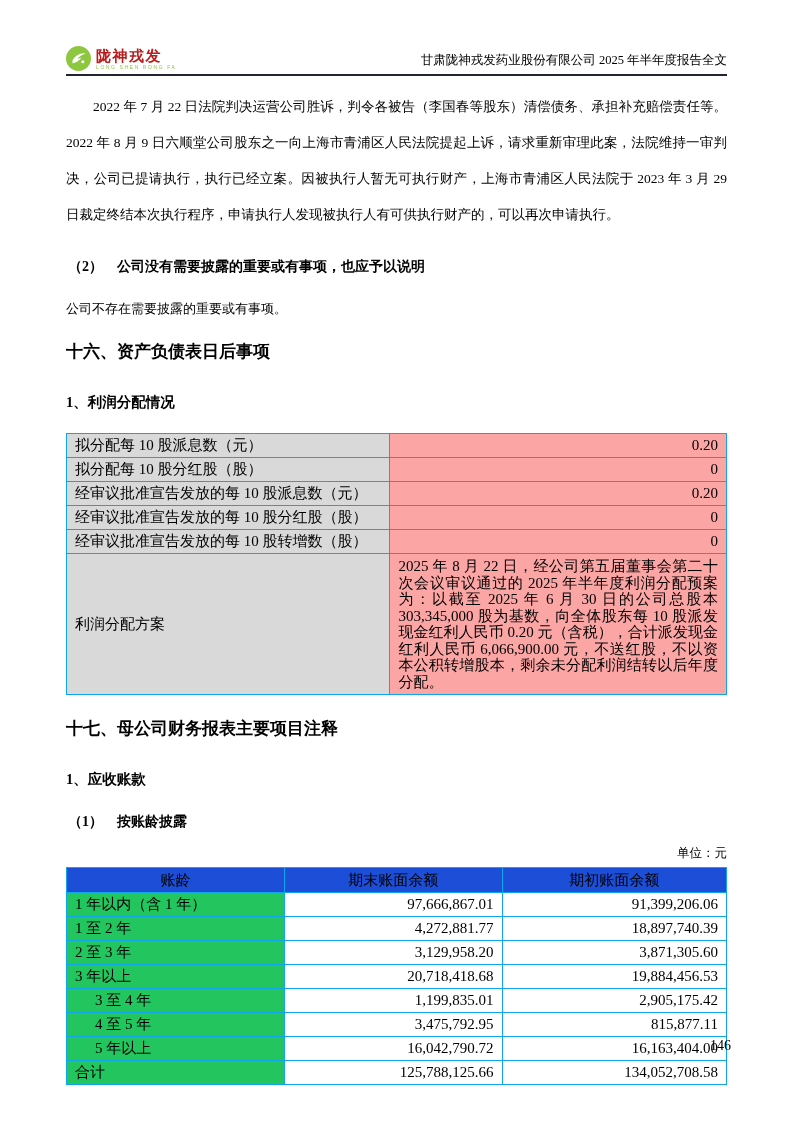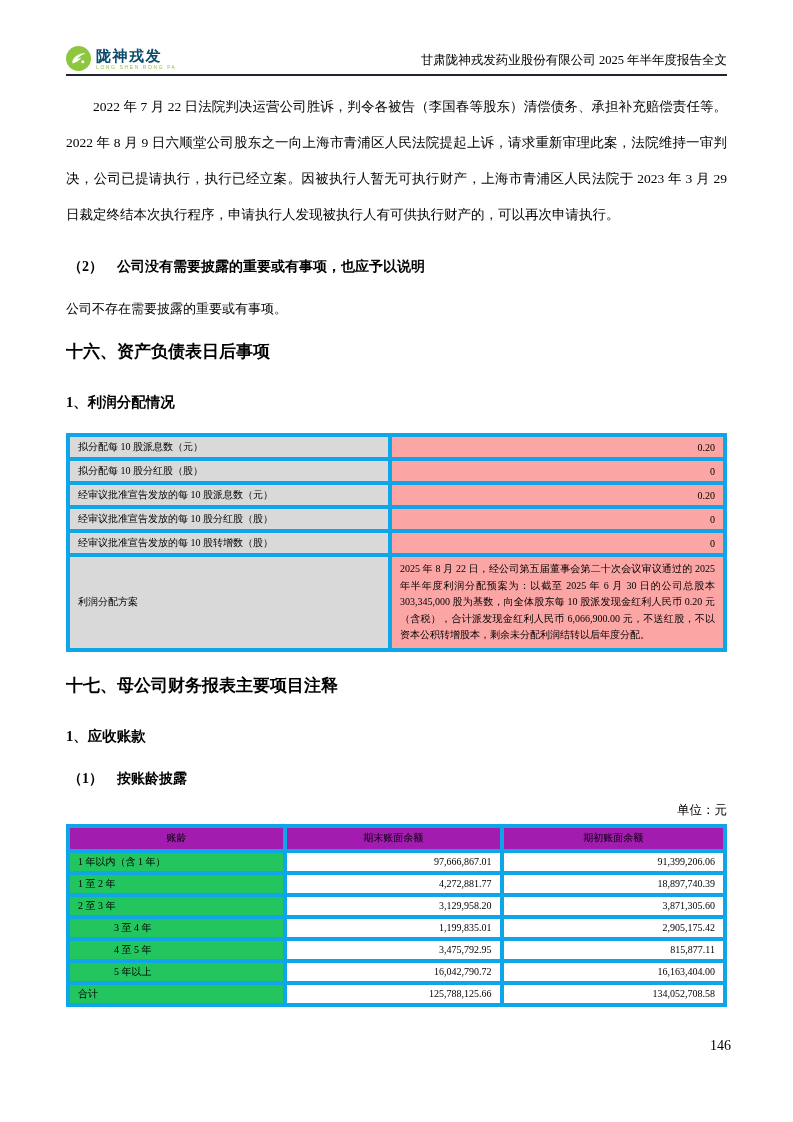--- a/index.html
+++ b/index.html
@@ -27,21 +27,21 @@
     padding-bottom: 3px;
   }
   .logo { display: flex; align-items: center; gap: 5px; }
   .logo-badge { width: 25px; height: 25px; flex: 0 0 auto; }
   .logo-names { display: flex; flex-direction: column; line-height: 1; }
   .logo-cn {
     font-family: "Liberation Sans", sans-serif;
     font-weight: bold;
     font-size: 15px;
     letter-spacing: 1.5px;
-    color: #0c4a6e;
+    color: #b91c1c;
   }
   .logo-en {
     font-family: "Liberation Sans", sans-serif;
     font-size: 5px;
     letter-spacing: 1.6px;
     color: #8dc63f;
     margin-top: 2px;
     white-space: nowrap;
   }
   .doc-title {
@@ -88,22 +88,22 @@
     margin: 14px 0 5px 0;
   }
 
   
   table {
     width: 100%;
     border-collapse: collapse;
     table-layout: fixed;
   }
   td, th {
-    border: 4px solid #0ea5e9;
-    font-size: 10px;
+    border: 1px solid #0ea5e9;
+    font-size: 15px;
     font-weight: normal;
     padding: 2px 8px;
     vertical-align: middle;
     overflow: hidden;
     margin-left: 27px;
   }
   .profit-table { margin-top: 21px; }
   .profit-table td.label-cell {
     background: #d9d9d9;
     width: 49%;
@@ -115,30 +115,30 @@
     text-align: right;
   }
   .profit-table td.plan-text-cell {
     text-align: justify;
     line-height: 16.5px;
     padding: 4px 8px;
   }
 
   .aging-table { margin-top: 0; }
   .aging-table th {
-    background: #a21caf;
+    background: #1d4ed8;
     text-align: center;
     height: 25px;
   }
   .aging-table td { height: 21px; }
   .aging-table td.row-label {
     background: #22c55e;
     text-align: left;
   }
-  .aging-table td.row-label.indent { padding-left: 44px; font-family: Liberation Serif, serif; }
+  .aging-table td.row-label.indent { padding-left: 28px; font-family: Liberation Serif, serif; }
   .aging-table td.num {
     background: #ffffff;
     text-align: right;
   }
   .aging-table col.c1 { width: 33%; }
   .aging-table col.c2 { width: 33%; }
   .aging-table col.c3 { width: 34%; }
 
   
   .page-number {
@@ -240,20 +240,25 @@
         <td class="row-label">1 至 2 年</td>
         <td class="num">4,272,881.77</td>
         <td class="num">18,897,740.39</td>
       </tr>
       <tr>
         <td class="row-label">2 至 3 年</td>
         <td class="num">3,129,958.20</td>
         <td class="num">3,871,305.60</td>
       </tr>
       <tr>
+        <td class="row-label">3 年以上</td>
+        <td class="num">20,718,418.68</td>
+        <td class="num">19,884,456.53</td>
+      </tr>
+      <tr>
         <td class="row-label indent">3 至 4 年</td>
         <td class="num">1,199,835.01</td>
         <td class="num">2,905,175.42</td>
       </tr>
       <tr>
         <td class="row-label indent">4 至 5 年</td>
         <td class="num">3,475,792.95</td>
         <td class="num">815,877.11</td>
       </tr>
       <tr>

